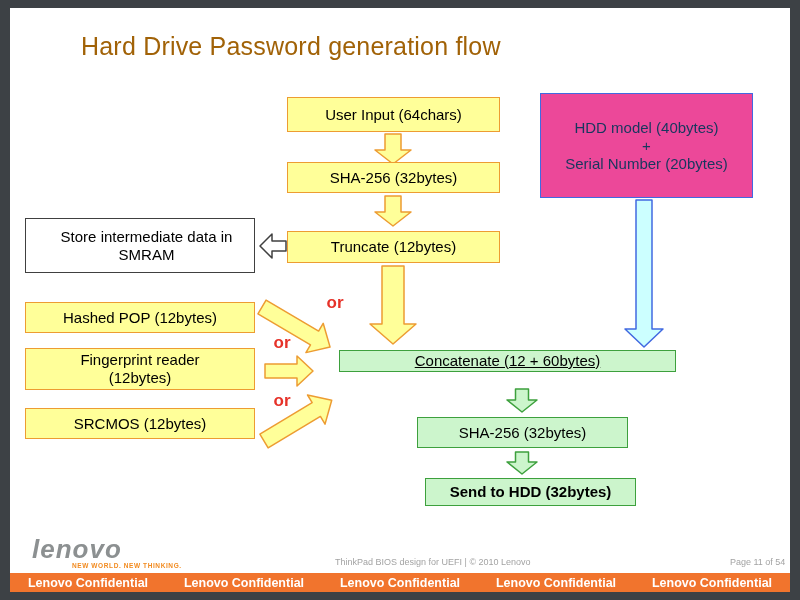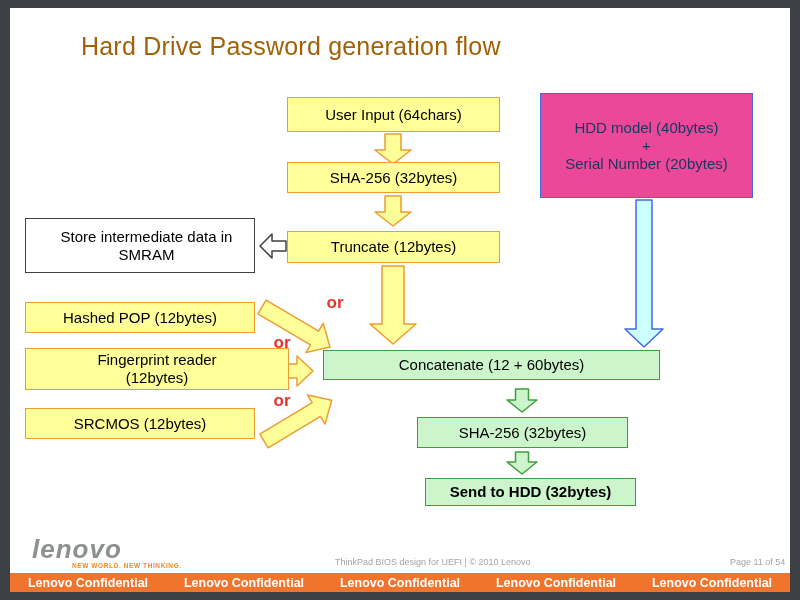--- a/index.html
+++ b/index.html
@@ -104,36 +104,36 @@
 
   <div class="box wbox" style="left:15px; top:210px; width:230px; height:55px;">
     <span>Store intermediate data in</span>
     <span>SMRAM</span>
   </div>
 
   <div class="box ybox" style="left:15px; top:294px; width:230px; height:31px;">
     <span>Hashed POP (12bytes)</span>
   </div>
 
-  <div class="box ybox" style="left:15px; top:340px; width:264px; height:42px;">
+  <div class="box ybox" style="left:15px; top:340px; width:230px; height:42px;">
     <span>Fingerprint reader</span>
     <span>(12bytes)</span>
   </div>
 
   <div class="box ybox" style="left:15px; top:400px; width:230px; height:31px;">
     <span>SRCMOS (12bytes)</span>
   </div>
 
   <div class="box cbox" style="left:530px; top:85px; width:213px; height:105px;">
     <span>HDD model (40bytes)</span>
     <span>+</span>
     <span>Serial Number (20bytes)</span>
   </div>
 
-  <div class="box gbox" style="left:313px; top:342px; width:337px; height:30px;">
+  <div class="box gbox" style="left:329px; top:342px; width:337px; height:22px;text-decoration:underline;">
     <span>Concatenate (12 + 60bytes)</span>
   </div>
 
   <div class="box gbox" style="left:407px; top:409px; width:211px; height:31px;">
     <span>SHA-256 (32bytes)</span>
   </div>
 
   <div class="box gbox" style="left:415px; top:470px; width:211px; height:28px;font-weight:bold;">
     <span>Send to HDD (32bytes)</span>
   </div>

